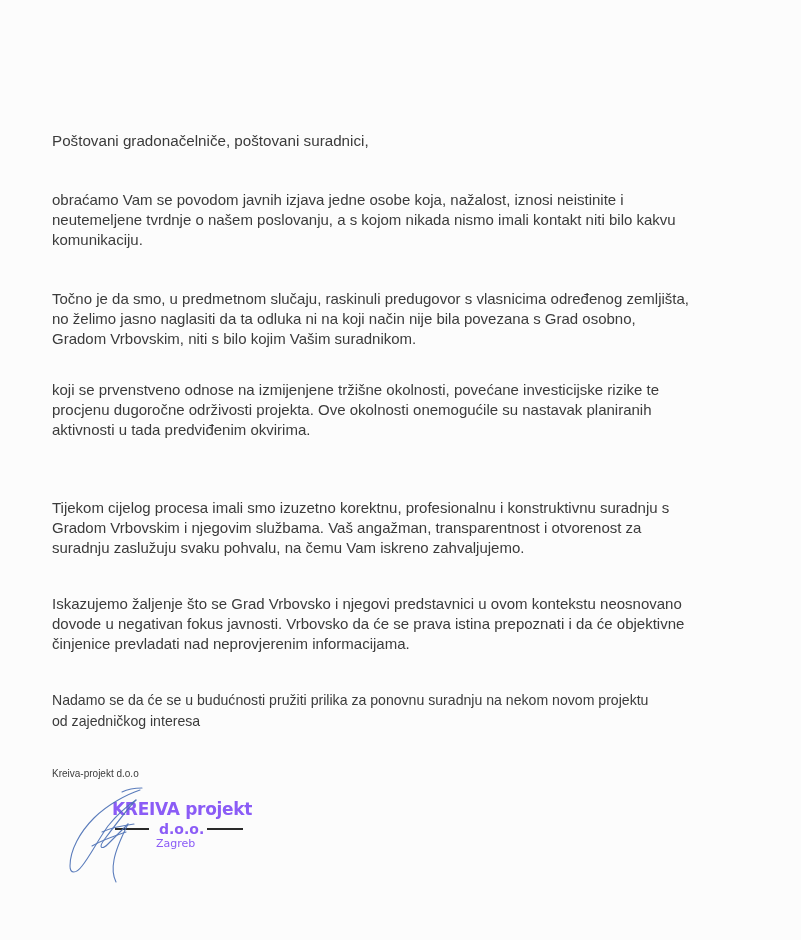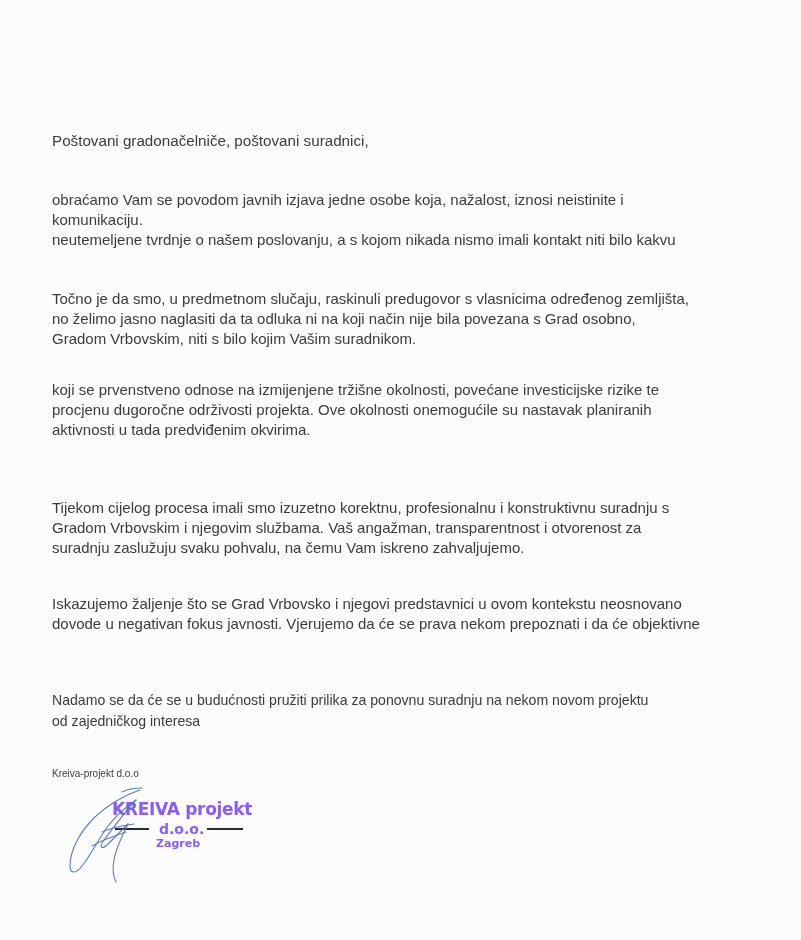--- a/index.html
+++ b/index.html
@@ -94,43 +94,43 @@
       height: 2px;
       background: #2a2a2a;
     }
     .stamp-rule.left { left: 3px; width: 34px; }
     .stamp-rule.right { left: 95px; width: 36px; }
     .stamp-city {
       position: absolute;
       left: 44px;
       top: 38px;
       font-size: 11px;
-      font-weight: bold;
+      font-weight: normal;
       white-space: nowrap;
     }
 
     .signature {
       position: absolute;
       left: 62px;
       top: 786px;
       width: 120px;
       height: 100px;
     }
   </style>
 </head>
 <body>
 
 <div class="page">
 
   <div class="line" style="top:131px;">Poštovani gradonačelniče, poštovani suradnici,</div>
 
   <div class="para" style="top:190px;">
     <span class="ln">obraćamo Vam se povodom javnih izjava jedne osobe koja, nažalost, iznosi neistinite i</span>
+    <span class="ln">neutemeljene tvrdnje o našem poslovanju, a s kojom nikada nismo imali kontakt niti bilo kakvu</span>
     <span class="ln">komunikaciju.</span>
-    <span class="ln">neutemeljene tvrdnje o našem poslovanju, a s kojom nikada nismo imali kontakt niti bilo kakvu</span>
   </div>
 
   <div class="para" style="top:289px;">
     <span class="ln">Točno je da smo, u predmetnom slučaju, raskinuli predugovor s vlasnicima određenog zemljišta,</span>
     <span class="ln">no želimo jasno naglasiti da ta odluka ni na koji način nije bila povezana s Grad osobno,</span>
     <span class="ln">Gradom Vrbovskim, niti s bilo kojim Vašim suradnikom.</span>
   </div>
 
   <div class="para" style="top:380px;">
     <span class="ln">koji se prvenstveno odnose na izmijenjene tržišne okolnosti, povećane investicijske rizike te</span>
@@ -139,21 +139,22 @@
   </div>
 
   <div class="para" style="top:498px;">
     <span class="ln">Tijekom cijelog procesa imali smo izuzetno korektnu, profesionalnu i konstruktivnu suradnju s</span>
     <span class="ln">Gradom Vrbovskim i njegovim službama. Vaš angažman, transparentnost i otvorenost za</span>
     <span class="ln">suradnju zaslužuju svaku pohvalu, na čemu Vam iskreno zahvaljujemo.</span>
   </div>
 
   <div class="para" style="top:594px;">
     <span class="ln">Iskazujemo žaljenje što se Grad Vrbovsko i njegovi predstavnici u ovom kontekstu neosnovano</span>
-    <span class="ln">dovode u negativan fokus javnosti. Vjerujemo da će se prava nekom prepoznati i da će objektivne</span>
+    <span class="ln">dovode u negativan fokus javnosti. Vrbovsko da će se prava istina prepoznati i da će objektivne</span>
+    <span class="ln">činjenice prevladati nad neprovjerenim informacijama.</span>
   </div>
 
   <div class="last-para">
     <span class="ln">Nadamo se da će se u budućnosti pružiti prilika za ponovnu suradnju na nekom novom projektu</span>
     <span class="ln">od zajedničkog interesa</span>
   </div>
 
   <div class="company-line">Kreiva-projekt d.o.o</div>
 
   <div class="stamp">

